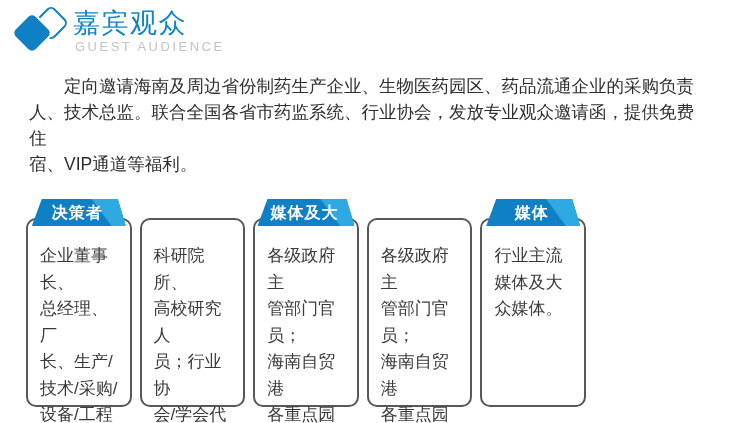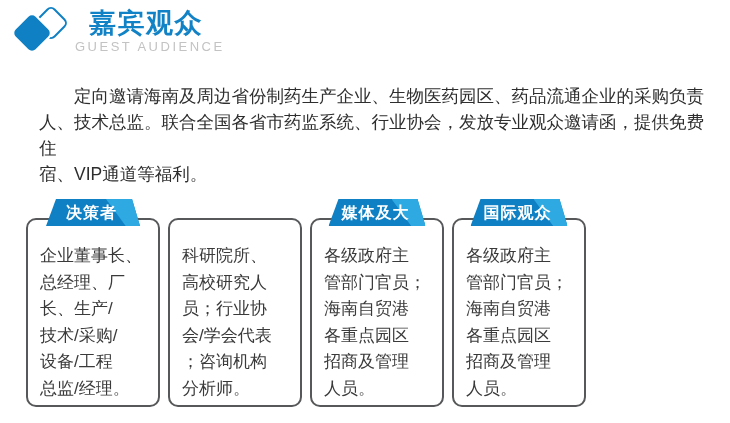--- a/index.html
+++ b/index.html
@@ -16,30 +16,30 @@
     width:26px; height:26px; border:2.5px solid #1080C4; border-radius:6px;
     transform:rotate(45deg); background:#fff;
   }
   .d-filled {
     position:absolute; box-sizing:border-box; left:3px; top:10px;
     width:32px; height:32px; background:#1080C4; border:2.5px solid #fff;
     border-radius:7px; transform:rotate(45deg);
   }
   .title {
     position:absolute; left:73px; top:5px;
-    font-size:27px; font-weight:bold; color:#1182C5; letter-spacing:1.5px;margin-left:16px;
+    font-size:27px; font-weight:normal; color:#1182C5; letter-spacing:1.5px;
   }
   .subtitle {
     position:absolute; left:75px; top:39px;
     font-size:13px; color:#C3C3C3; letter-spacing:2.5px;
   }
 
   
   .intro {
-    position:absolute; left:28px; top:72px; width:678px; margin:11px;
+    position:absolute; left:28px; top:72px; width:678px; margin:1px;
     font-size:17.5px; line-height:26px; color:#2E2E2E;
     text-indent:2em; white-space:pre-line;
   }
 
   
   .cards { position:absolute; left:26px; top:199px; width:560px; display:flex; gap:8px; }
   .card { position:relative; flex:1; height:208px; }
 
   .banner {
     position:absolute; top:0; left:50%; transform:translateX(-50%); z-index:2;
@@ -107,24 +107,29 @@
       <div class="banner">媒体及大</div>
       <div class="box">各级政府主
 管部门官员；
 海南自贸港
 各重点园区
 招商及管理
 人员。</div>
     </div>
 
     <div class="card">
-      <div class="banner">国际观众</div>
       <div class="box">各级政府主
 管部门官员；
 海南自贸港
 各重点园区
 招商及管理
 人员。</div>
     </div>
 
+    <div class="card">
+      <div class="banner">媒体</div>
+      <div class="box">行业主流
+媒体及大
+众媒体。</div>
+    </div>
 
   </div>
 </div>
 
 </body></html>

